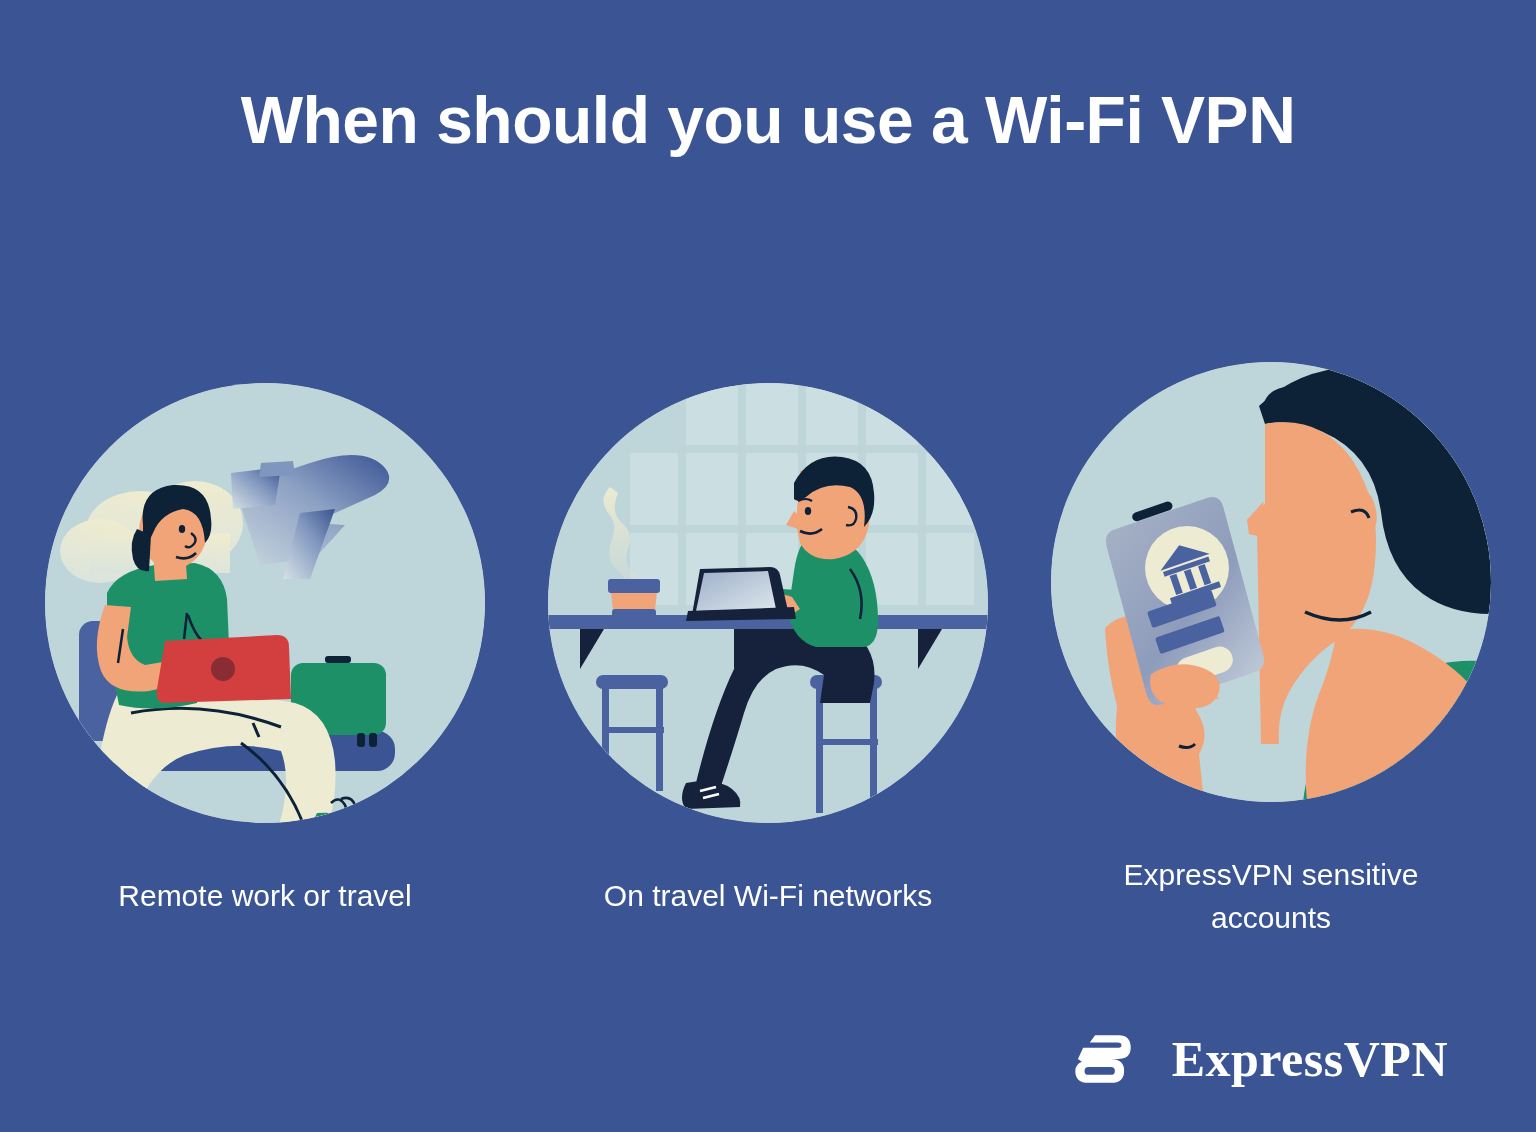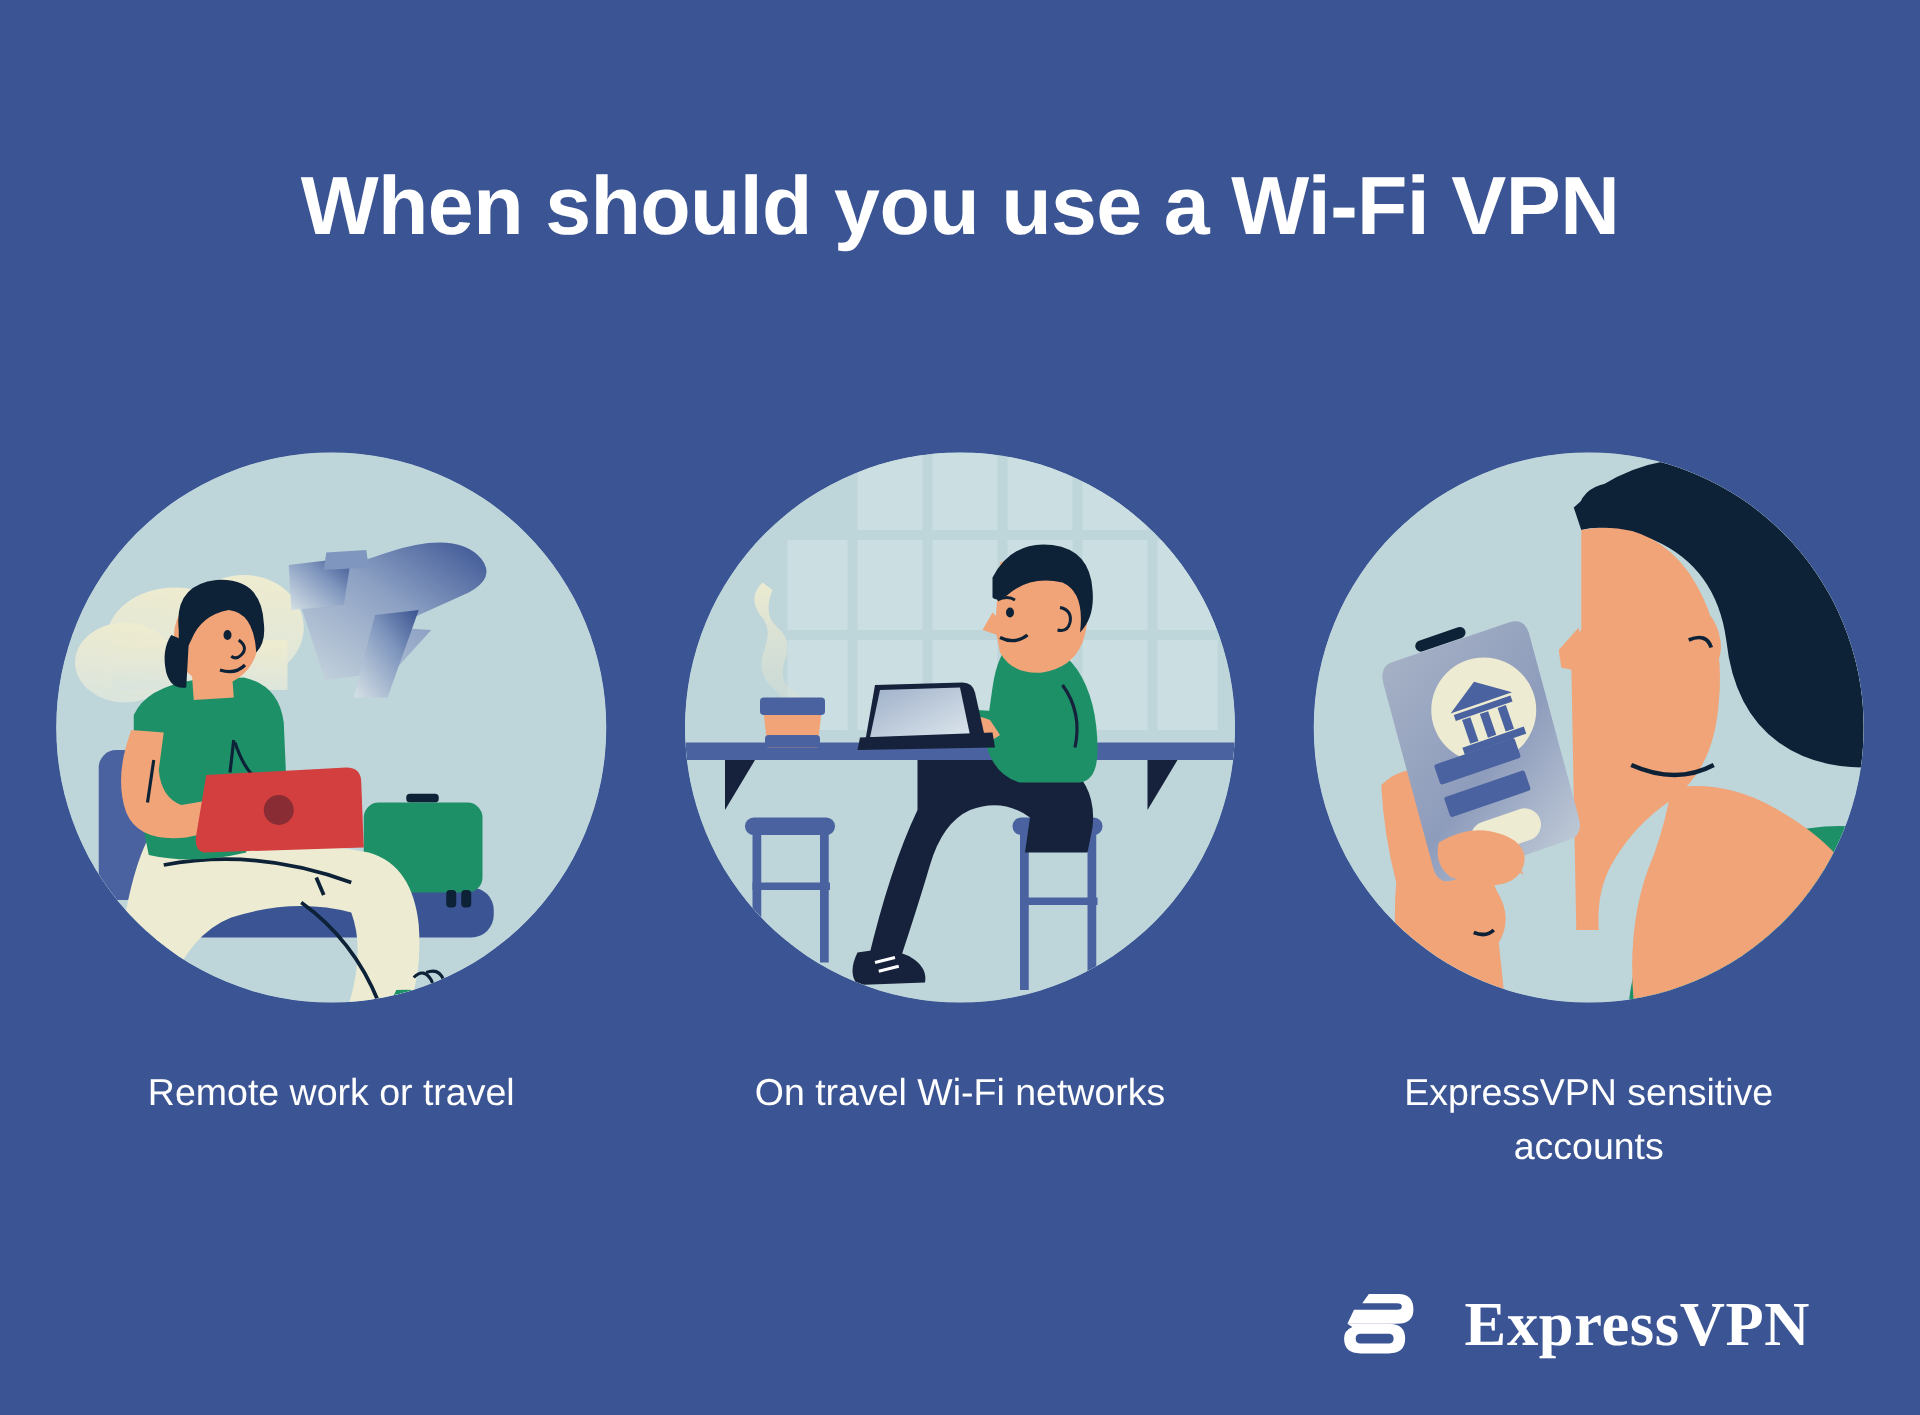--- a/index.html
+++ b/index.html
@@ -16,30 +16,30 @@
   
   .title {
     position:absolute;
     top:86px; left:0; width:1536px;
     text-align:center;
     color:#FFFFFF;
     font-size:66px;
     font-weight:bold;
     letter-spacing:-0.5px;
     line-height:1.05;
-    margin-top:44px;
   }
 
   
   .panels {
     position:absolute;
     top:362px; left:0; width:1536px;
     display:flex;
     justify-content:space-between;
     padding:0 45px;
+    align-items:center;
   }
   .panel { width:440px; }
 
   .circle {
     position:relative;
     width:440px; height:440px;
     border-radius:50%;
     background:#BED5DA;
     overflow:hidden;
   }

